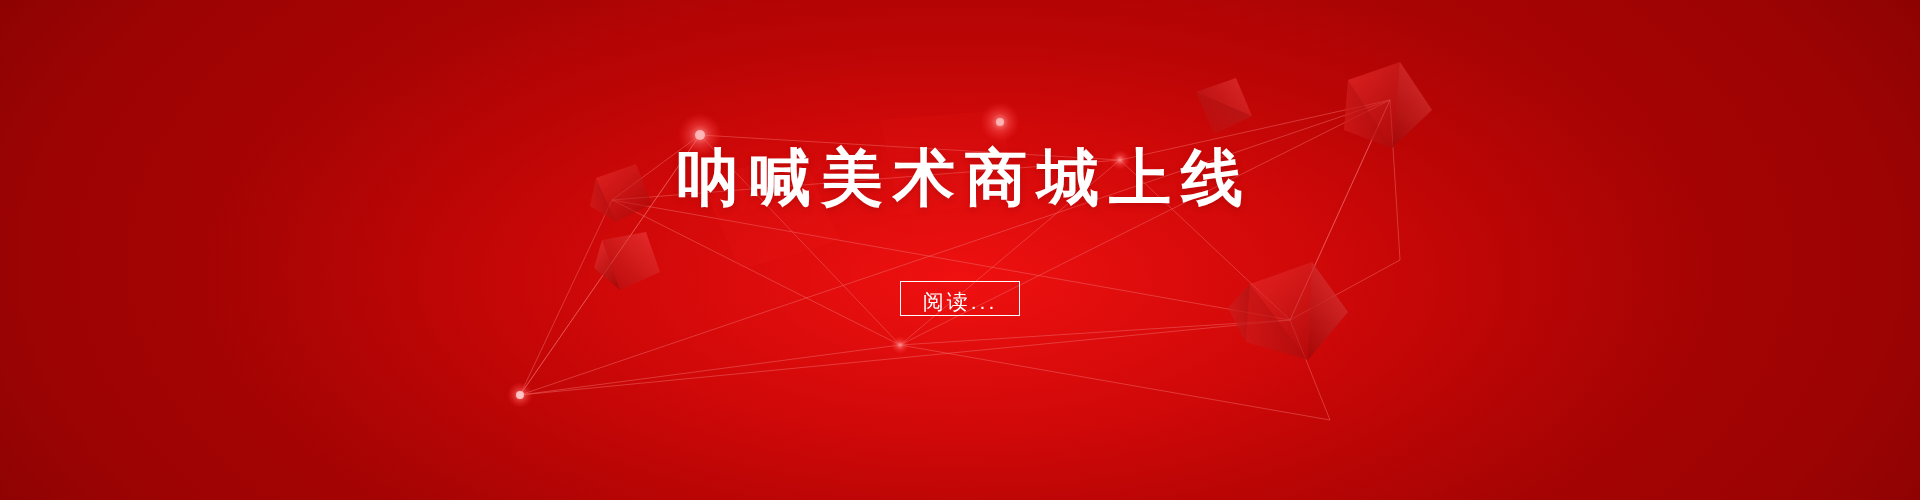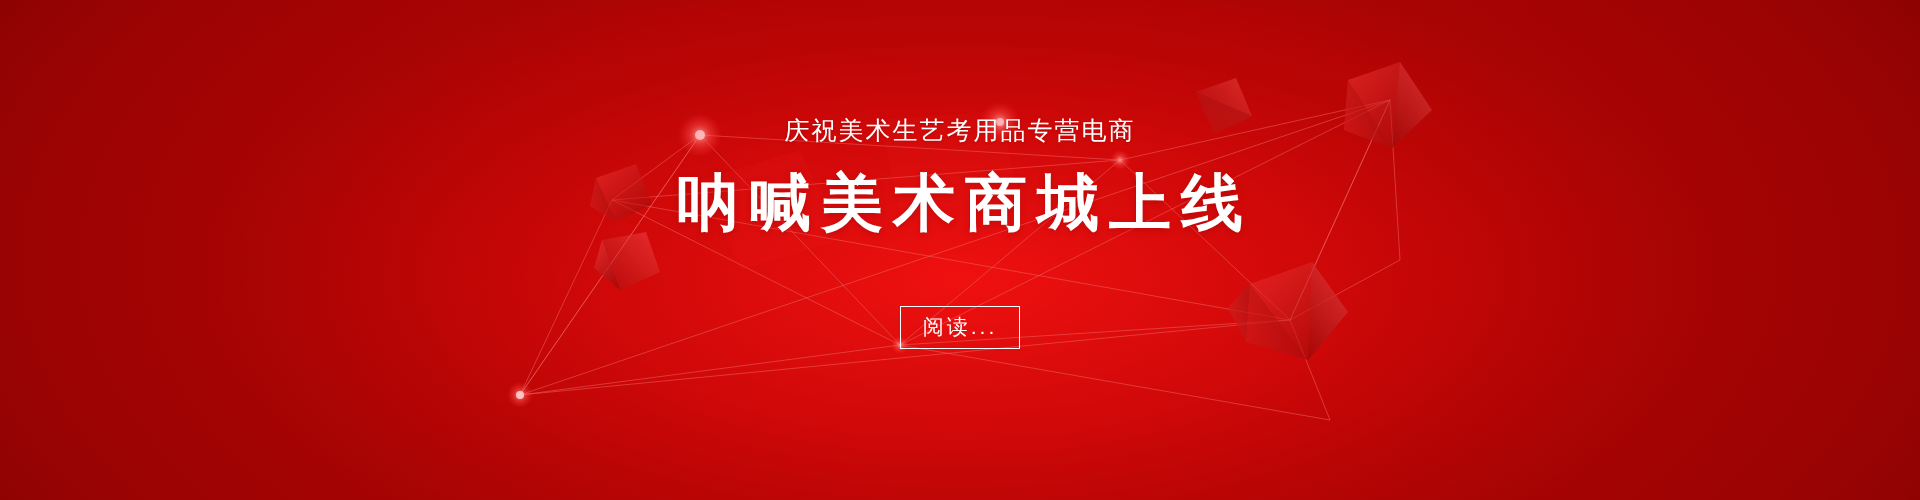--- a/index.html
+++ b/index.html
@@ -65,21 +65,21 @@
     line-height: 1.12;
     white-space: nowrap;
     text-shadow: 0 2px 6px rgba(120,0,0,0.3);
   }
   #read-more {
     margin-top: 26px;
     display: inline-block;
     color: #ffffff;
     background: transparent;
     border: 1px solid #ffffff;
-    padding: 7px 22px 8px 22px;
+    padding: 7px 22px 0 22px;
     font-size: 21px;
     letter-spacing: 3px;
     line-height: 1.25;
     cursor: pointer;
     text-decoration: none;
     white-space: nowrap;
   }
 </style>
 </head>
 <body>
@@ -155,20 +155,19 @@
       <circle cx="520" cy="395" r="13" fill="url(#glow)"></circle>
       <circle cx="520" cy="395" r="4" fill="#ffcccc" fill-opacity="0.9"></circle>
       <circle cx="1120" cy="160" r="10" fill="url(#glow)"></circle>
       <circle cx="900" cy="345" r="9" fill="url(#glow)"></circle>
     </g>
   </svg>
 
   <div id="vignette"></div>
 
   <div id="content">
-    <div id="subtitle">庆祝美术生艺考用品专营电商</div>
 
     <h1 id="headline">呐喊美术商城上线</h1>
 
     <a id="read-more" href="#">阅读...</a>
   </div>
 
 </div>
 
 </body></html>

